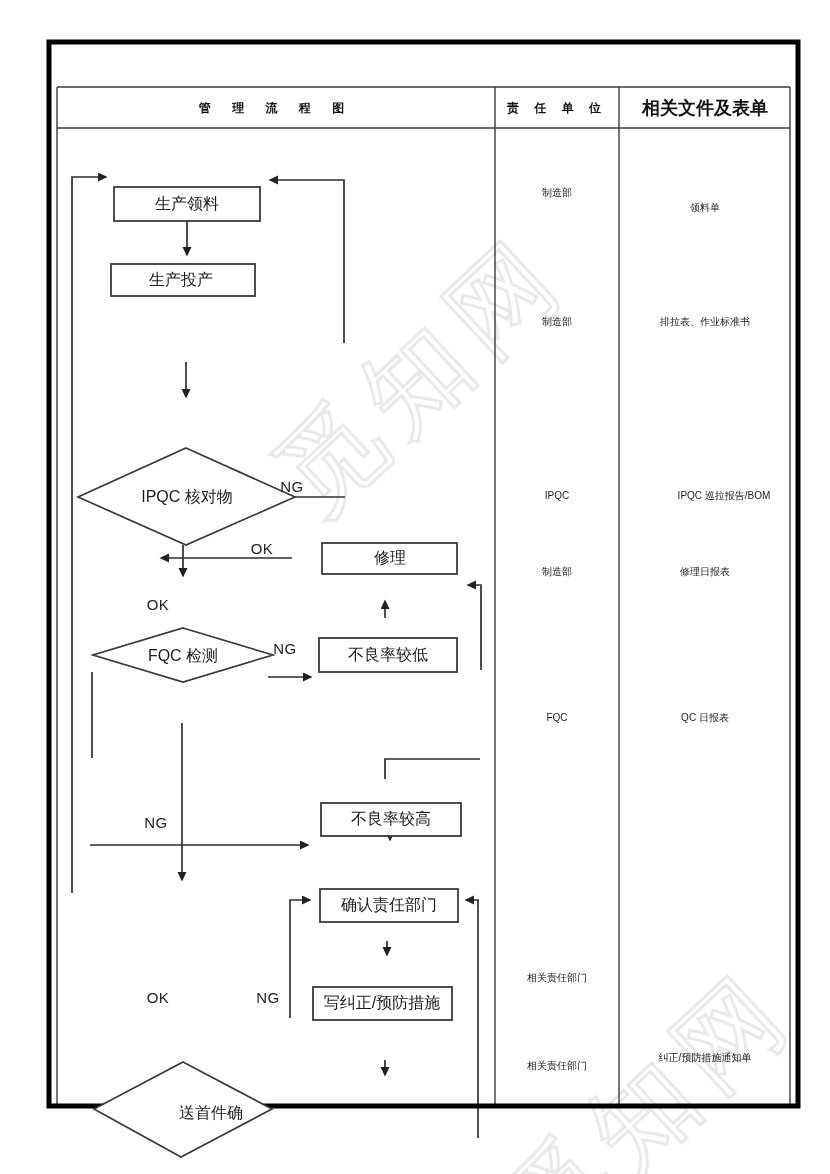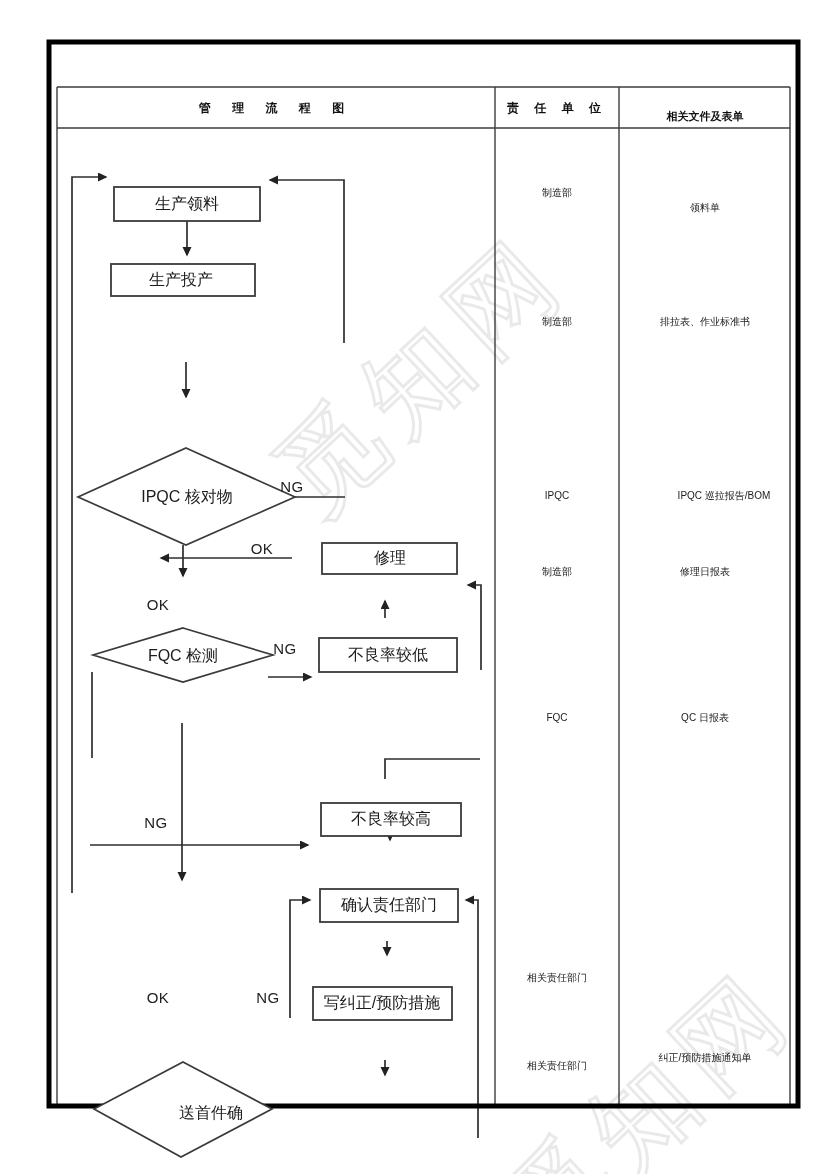--- a/index.html
+++ b/index.html
@@ -85,21 +85,21 @@
 
     <g fill="#ffffff" stroke="#3a3a3a" stroke-width="1.7">
       <polygon points="186,448 295,497 186,545 78,497"></polygon>
       <polygon points="183,628 273,655 183,682 93,655"></polygon>
       <polygon points="183,1062 272,1109 181,1157 94,1109"></polygon>
     </g>
   </svg>
 
   <div class="lbl hdr" style="left:276px;top:108px;letter-spacing:9px;">管 理 流 程 图</div>
   <div class="lbl hdr" style="left:557px;top:108px;letter-spacing:6px;">责 任 单 位</div>
-  <div class="lbl hdr" style="left:705px;top:108px;font-size:11px;margin-top:8px;">相关文件及表单</div>
+  <div class="lbl hdr" style="left:705px;top:108px;font-size:18px;">相关文件及表单</div>
 
   <div class="lbl" style="left:187px;top:204px;">生产领料</div>
   <div class="lbl" style="left:165px;top:280px;margin-left:16px;">生产投产</div>
   <div class="lbl" style="left:187px;top:497px;">IPQC 核对物</div>
   <div class="lbl" style="left:390px;top:558px;">修理</div>
   <div class="lbl" style="left:388px;top:655px;">不良率较低</div>
   <div class="lbl" style="left:183px;top:656px;">FQC 检测</div>
   <div class="lbl" style="left:391px;top:819px;">不良率较高</div>
   <div class="lbl" style="left:389px;top:905px;">确认责任部门</div>
   <div class="lbl" style="left:382px;top:1003px;">写纠正/预防措施</div>

